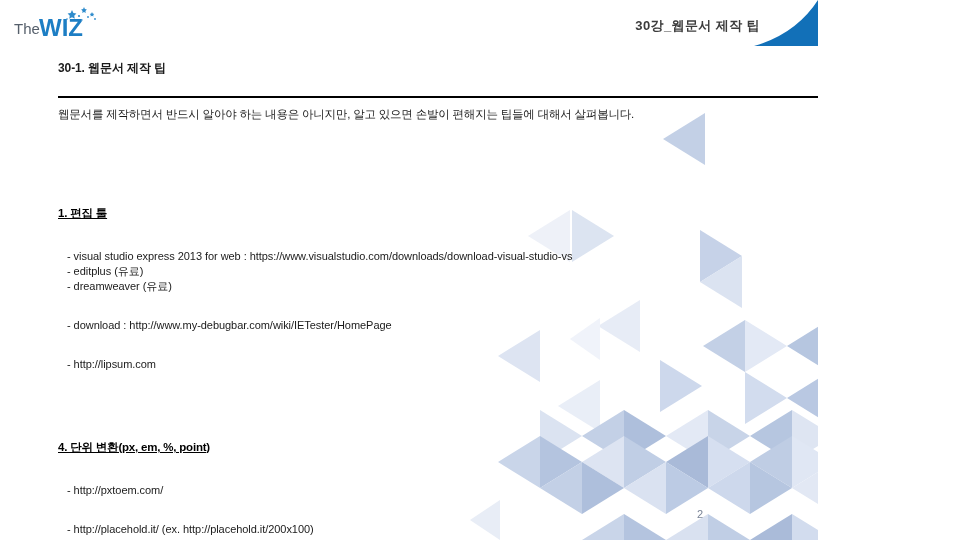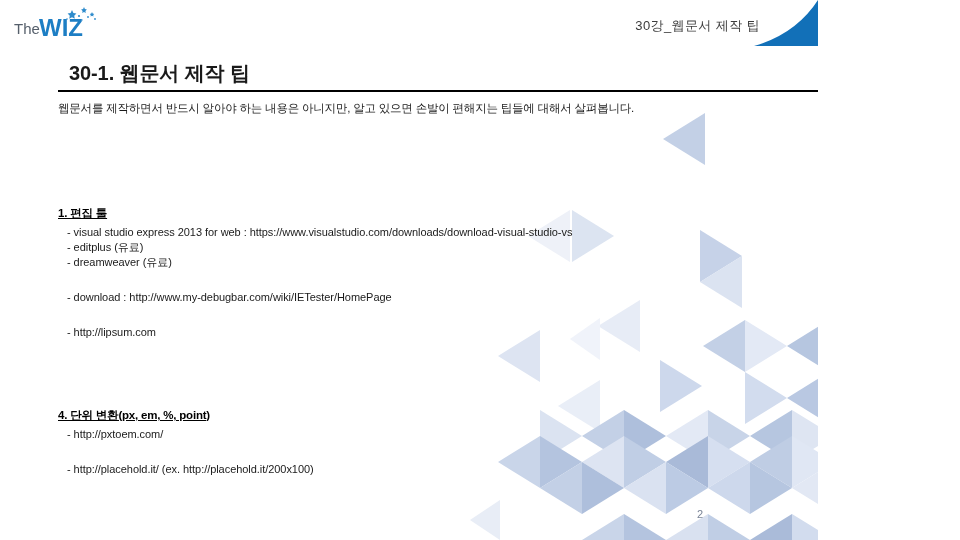--- a/index.html
+++ b/index.html
@@ -48,36 +48,36 @@
 
   
   #header-title {
     position: absolute;
     right: 58px;
     top: 17px;
     font-size: 13px;
     color: #3c3c3c;
     letter-spacing: 0.4px;
     white-space: nowrap;
+    font-weight: bold;
   }
 
   
   #title-block {
     position: absolute;
     left: 58px;
     top: 60px;
     width: 845px;
   }
   #page-title {
-    font-size: 20px;
+    font-size: 12px;
     font-weight: bold;
     color: #1a1a1a;
     letter-spacing: -0.1px;
-    padding-bottom: 3px;
-    margin-left: 11px;
+    padding-bottom: 19px;
   }
   #title-rule {
     height: 2px;
     background: #000000;
     width: 100%;
   }
   #subtitle {
     margin-top: 9px;
     font-size: 11.5px;
     color: #1a1a1a;
@@ -100,20 +100,21 @@
     font-weight: bold;
     color: #000000;
     text-decoration: underline;
     display: inline-block;
     letter-spacing: -0.2px;
     margin-bottom: 4px;
     margin-top: 48px;
   }
   .section-lines {
     padding-left: 9px;
+    margin-top: 24px;
   }
   .line {
     font-size: 11px;
     color: #1a1a1a;
     line-height: 15px;
     white-space: nowrap;
     letter-spacing: -0.05px;
   }
 
   

